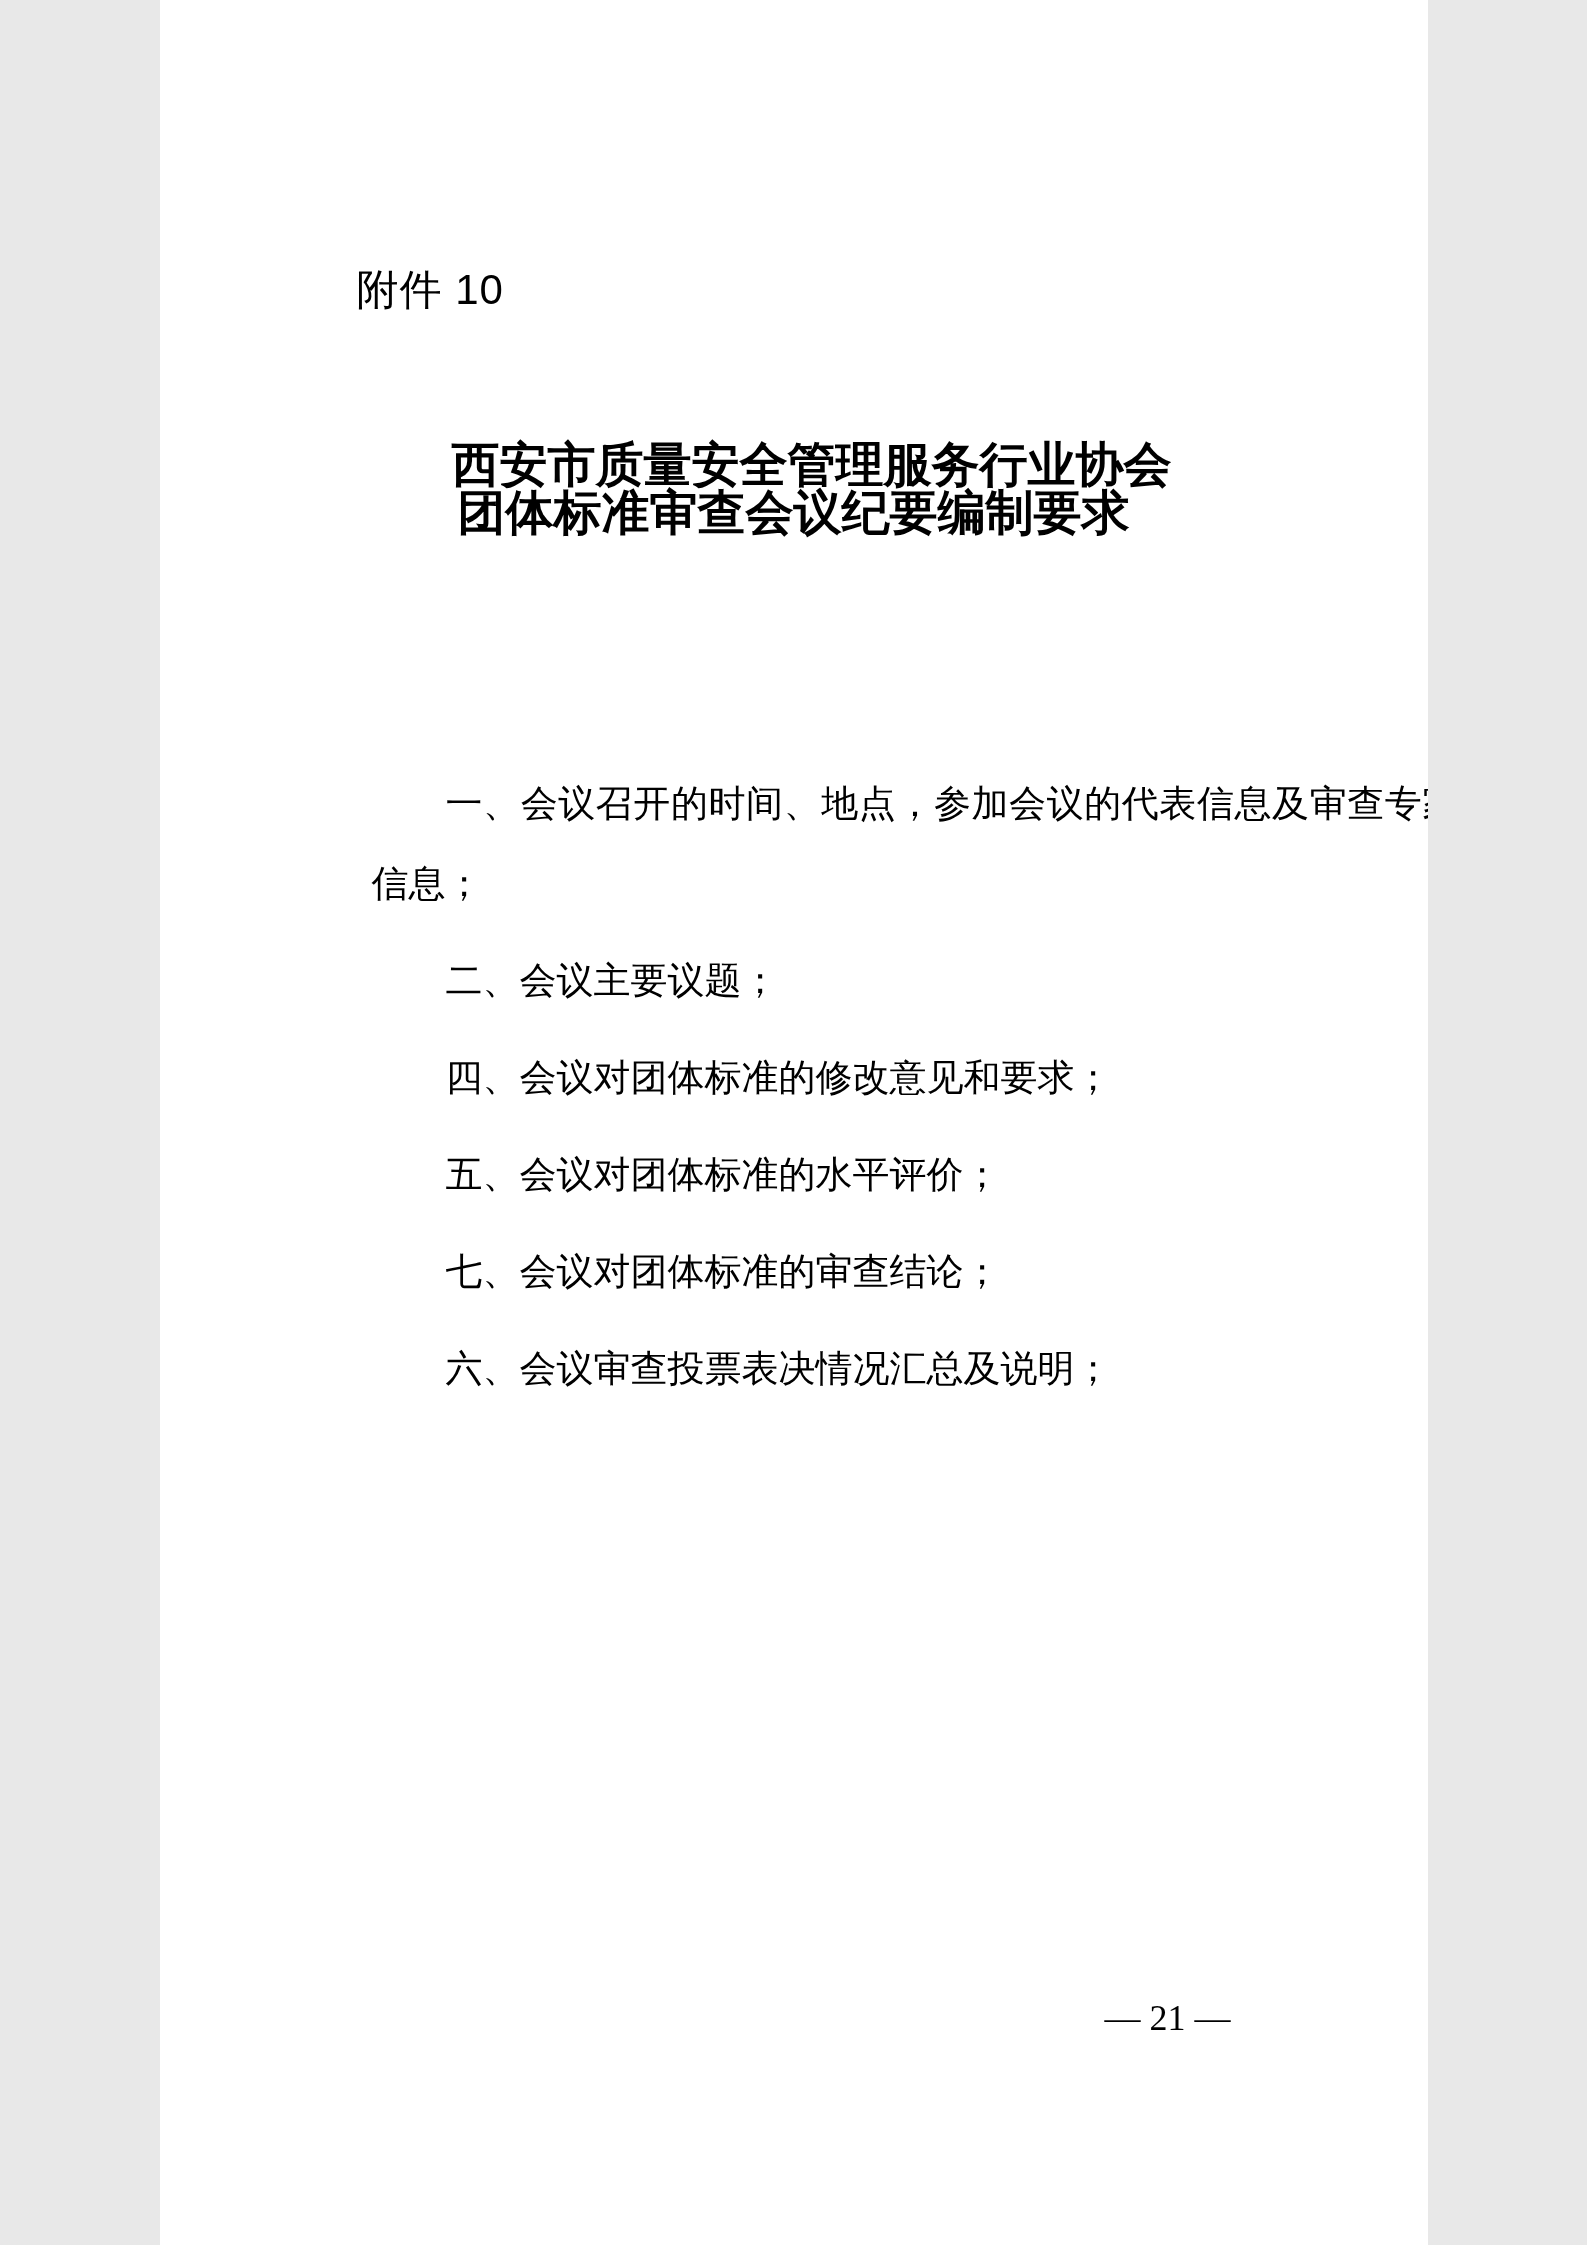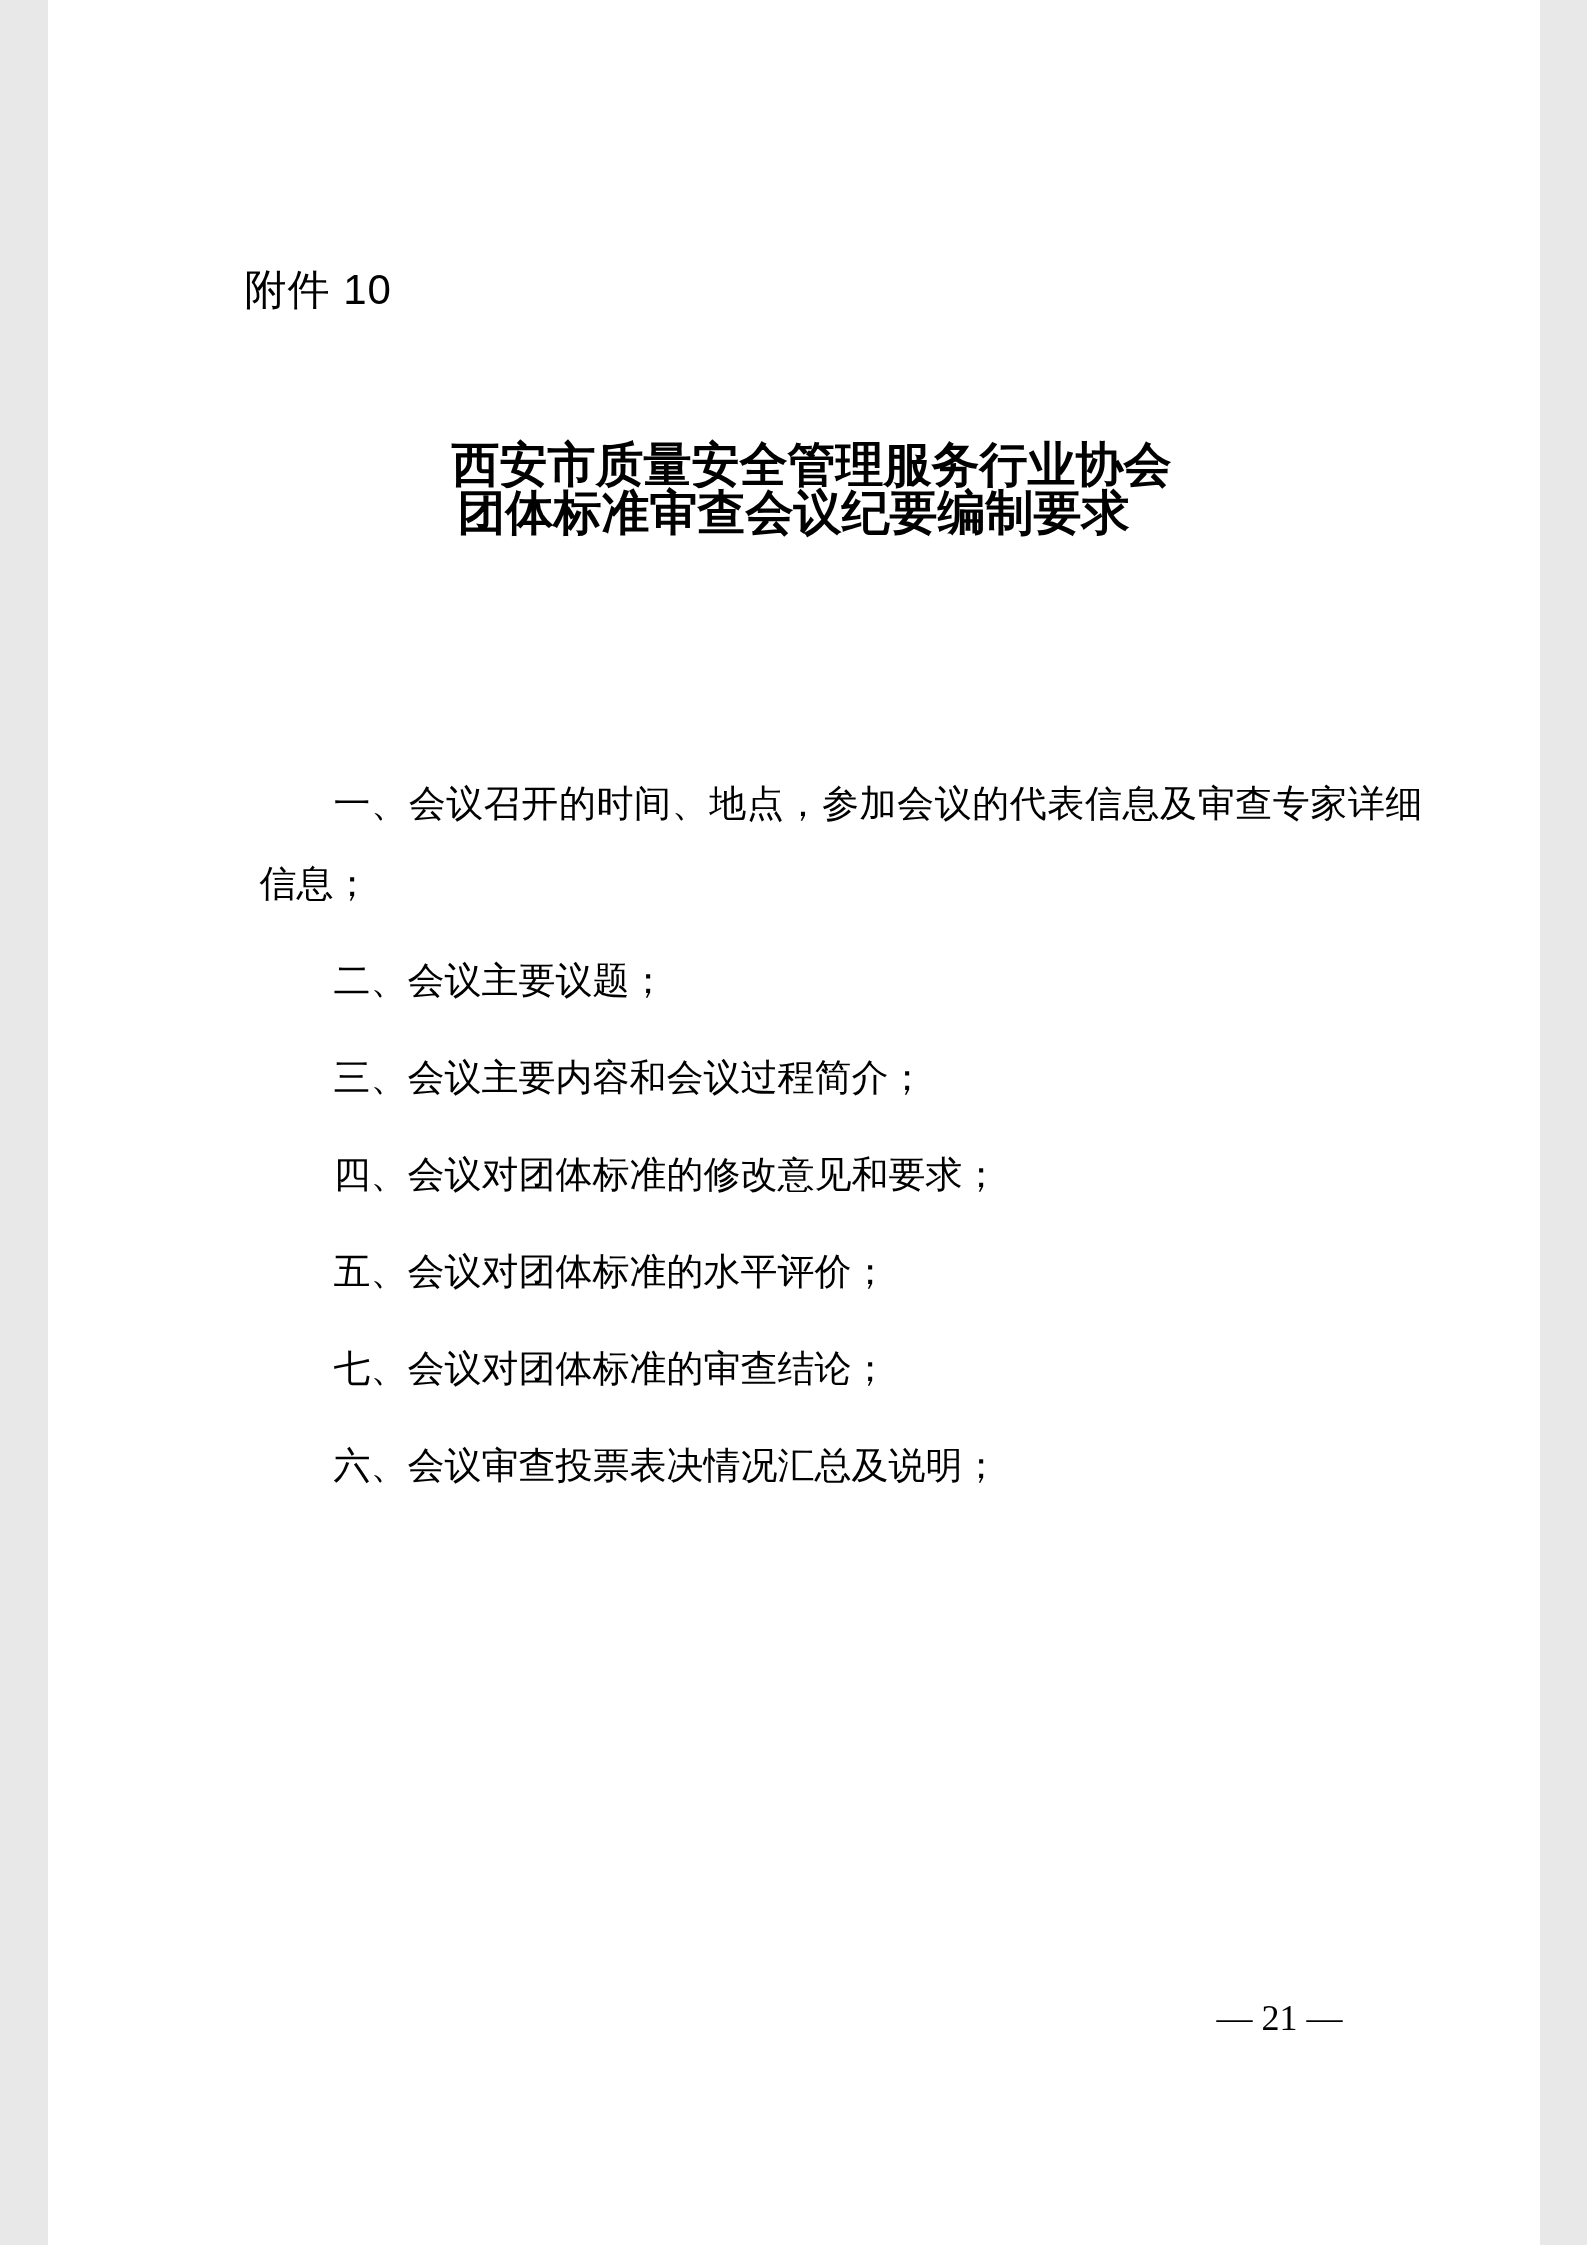--- a/index.html
+++ b/index.html
@@ -2,21 +2,21 @@
 <html><head>
 <meta charset="utf-8">
 <style>
   html, body {
     margin: 0;
     padding: 0;
     background: #e8e8e8;
   }
   .page {
     position: relative;
-    width: 1492px;
+    width: 1268px;
     height: 2245px;
     background: #ffffff;
     color: #000000;
     overflow: hidden;
     margin: 0 auto;
   }
   .attachment-label {
     position: absolute;
     left: 197px;
     top: 262px;
@@ -78,21 +78,20 @@
   <div class="attachment-label">附件 10</div>
 
   <div class="title-block">
     <div class="title-line-1">西安市质量安全管理服务行业协会</div>
     <div class="title-line-2">团体标准审查会议纪要编制要求</div>
   </div>
 
   <div class="body-list">
     <p>一、会议召开的时间、地点，参加会议的代表信息及审查专家详细信息；</p>
     <p>二、会议主要议题；</p>
-    <p>三、会议主要内容和会议过程简介；</p>
     <p>四、会议对团体标准的修改意见和要求；</p>
     <p>五、会议对团体标准的水平评价；</p>
     <p>七、会议对团体标准的审查结论；</p>
     <p>六、会议审查投票表决情况汇总及说明；</p>
   </div>
 
   <div class="page-number">— 21 —</div>
 
 </div>
 

